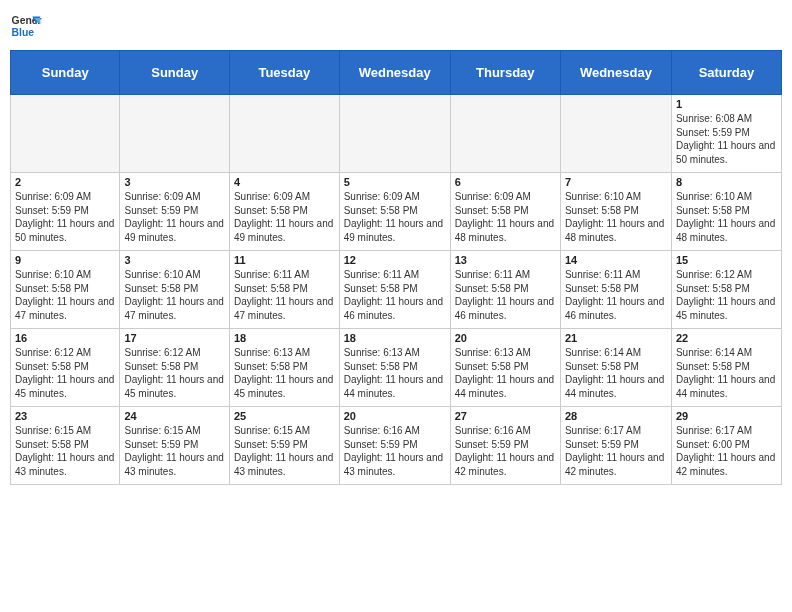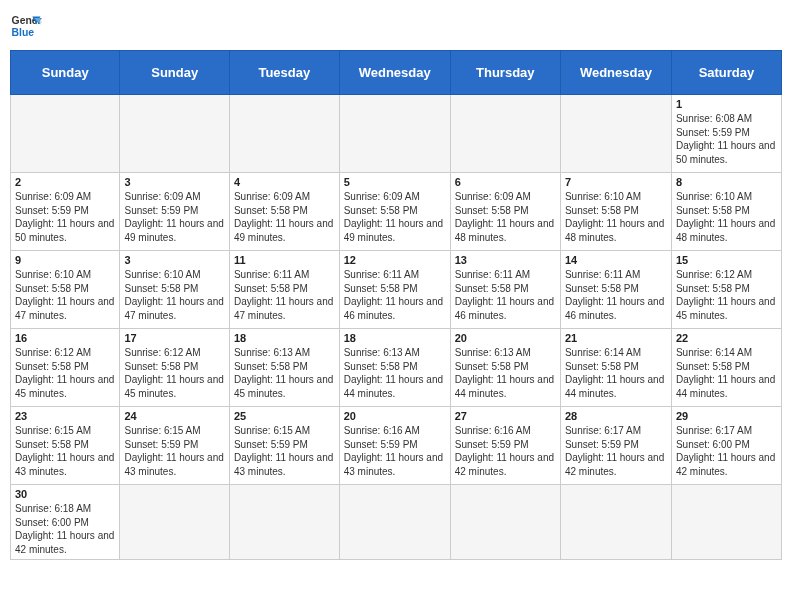--- a/index.html
+++ b/index.html
@@ -330,30 +330,15 @@
 and 42 minutes.</div>
           </td>
           <td>
             <span class="day-number">29</span>
             <div class="day-info">Sunrise: 6:17 AM
 Sunset: 6:00 PM
 Daylight: 11 hours
 and 42 minutes.</div>
           </td>
         </tr>
-        <tr class="last-row">
-          <td>
-            <span class="day-number">30</span>
-            <div class="day-info">Sunrise: 6:18 AM
-Sunset: 6:00 PM
-Daylight: 11 hours
-and 42 minutes.</div>
-          </td>
-          <td class="empty"></td>
-          <td class="empty"></td>
-          <td class="empty"></td>
-          <td class="empty"></td>
-          <td class="empty"></td>
-          <td class="empty"></td>
-        </tr>
       </tbody>
   </table>
 </div>
 
 </body></html>

